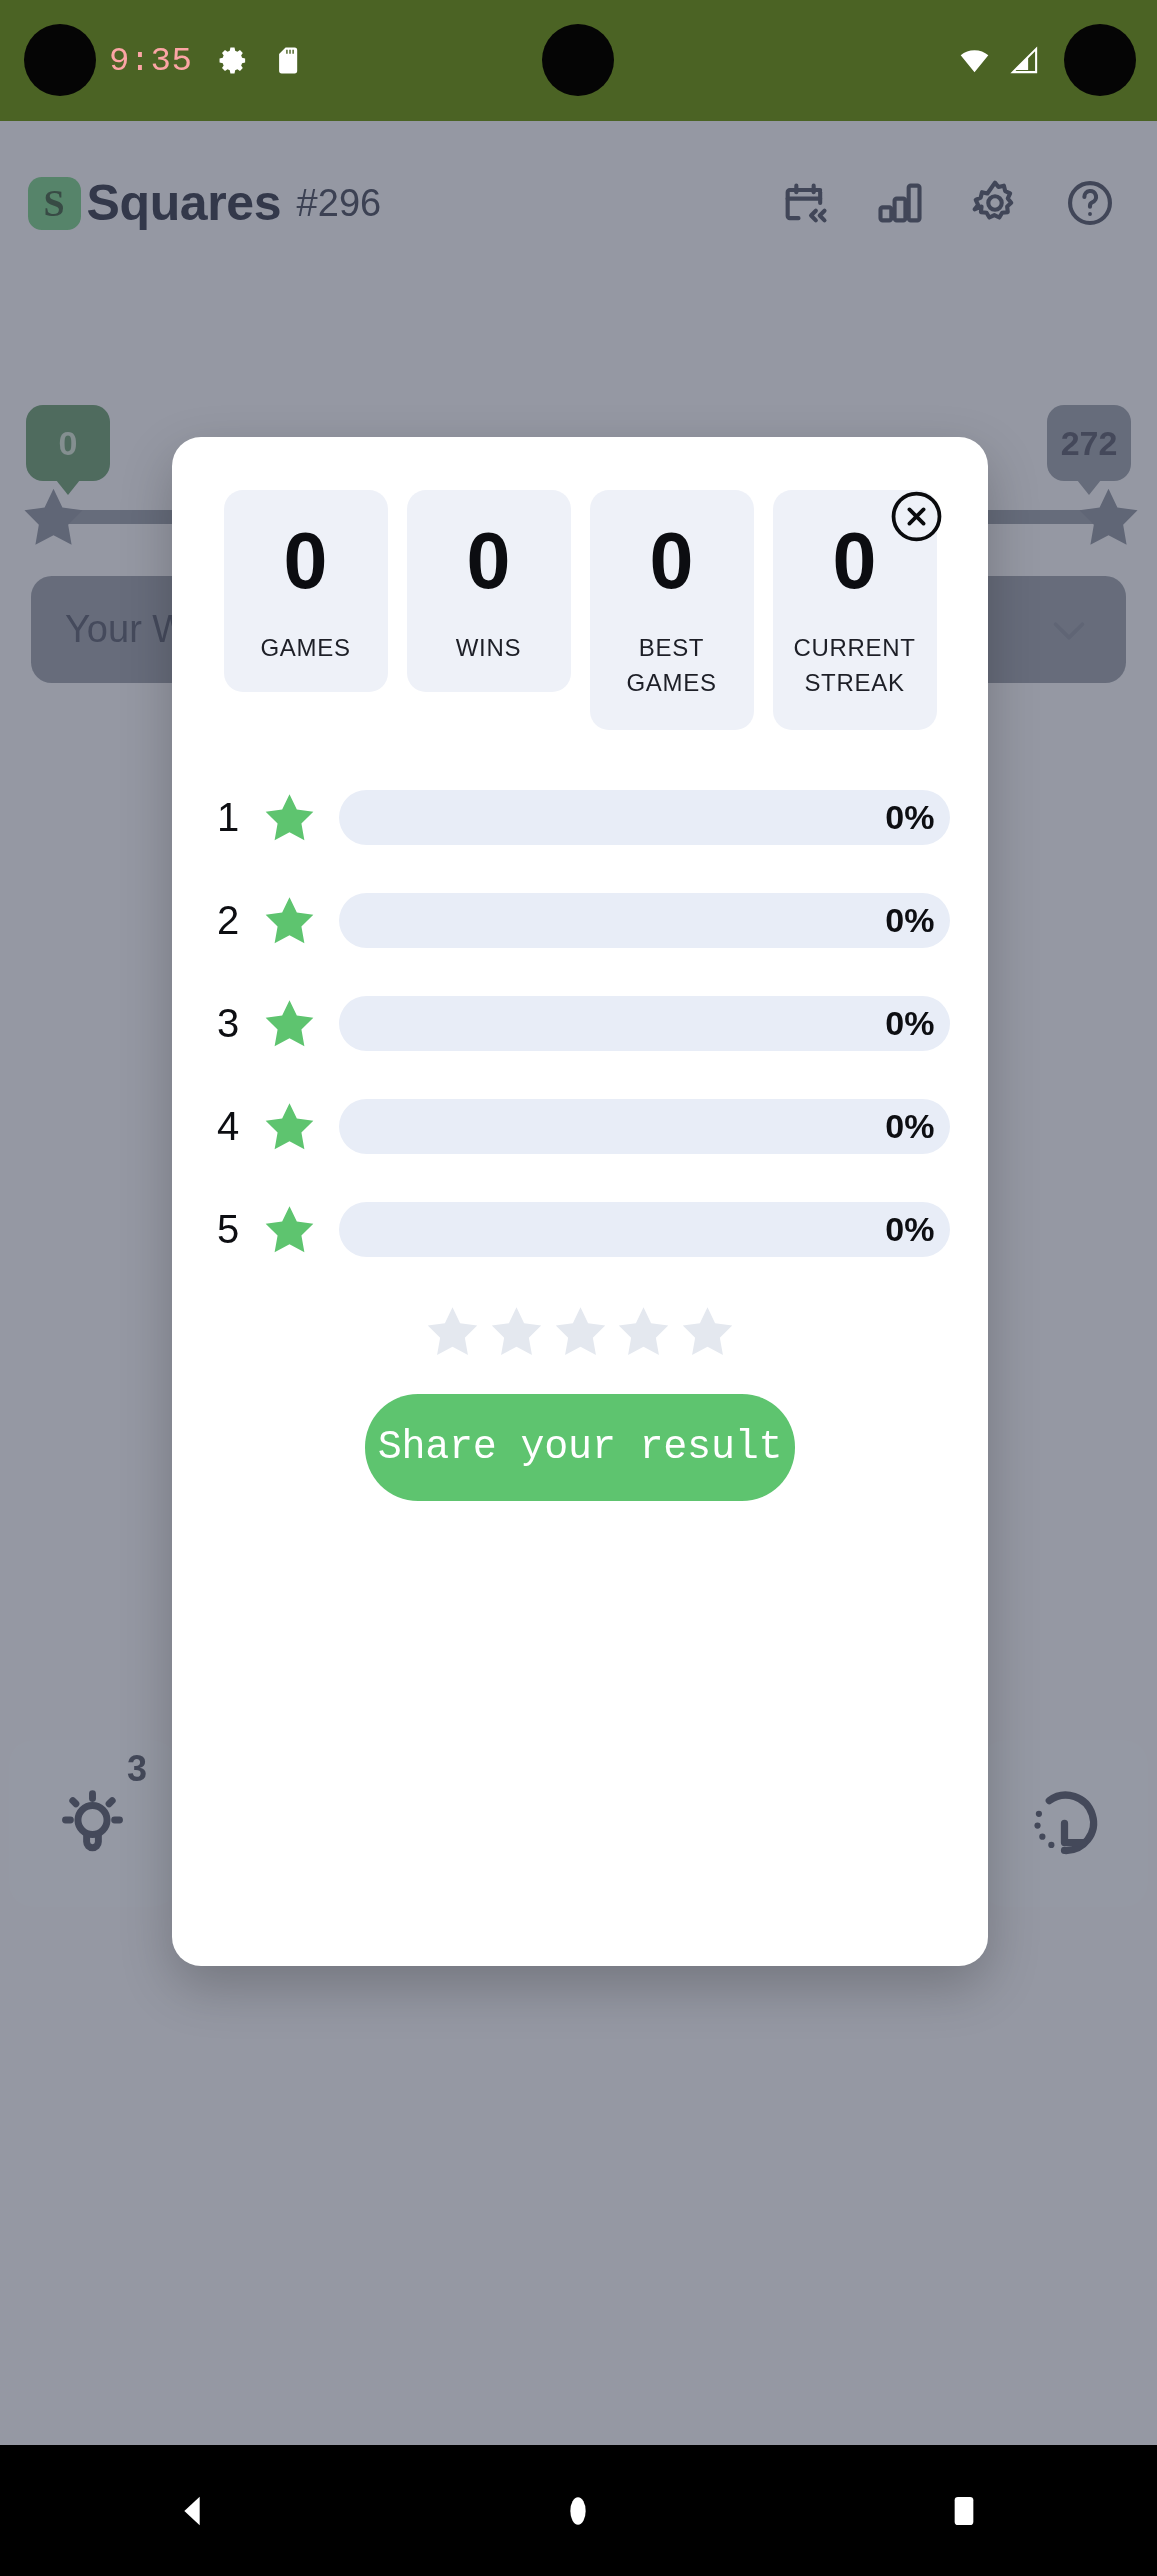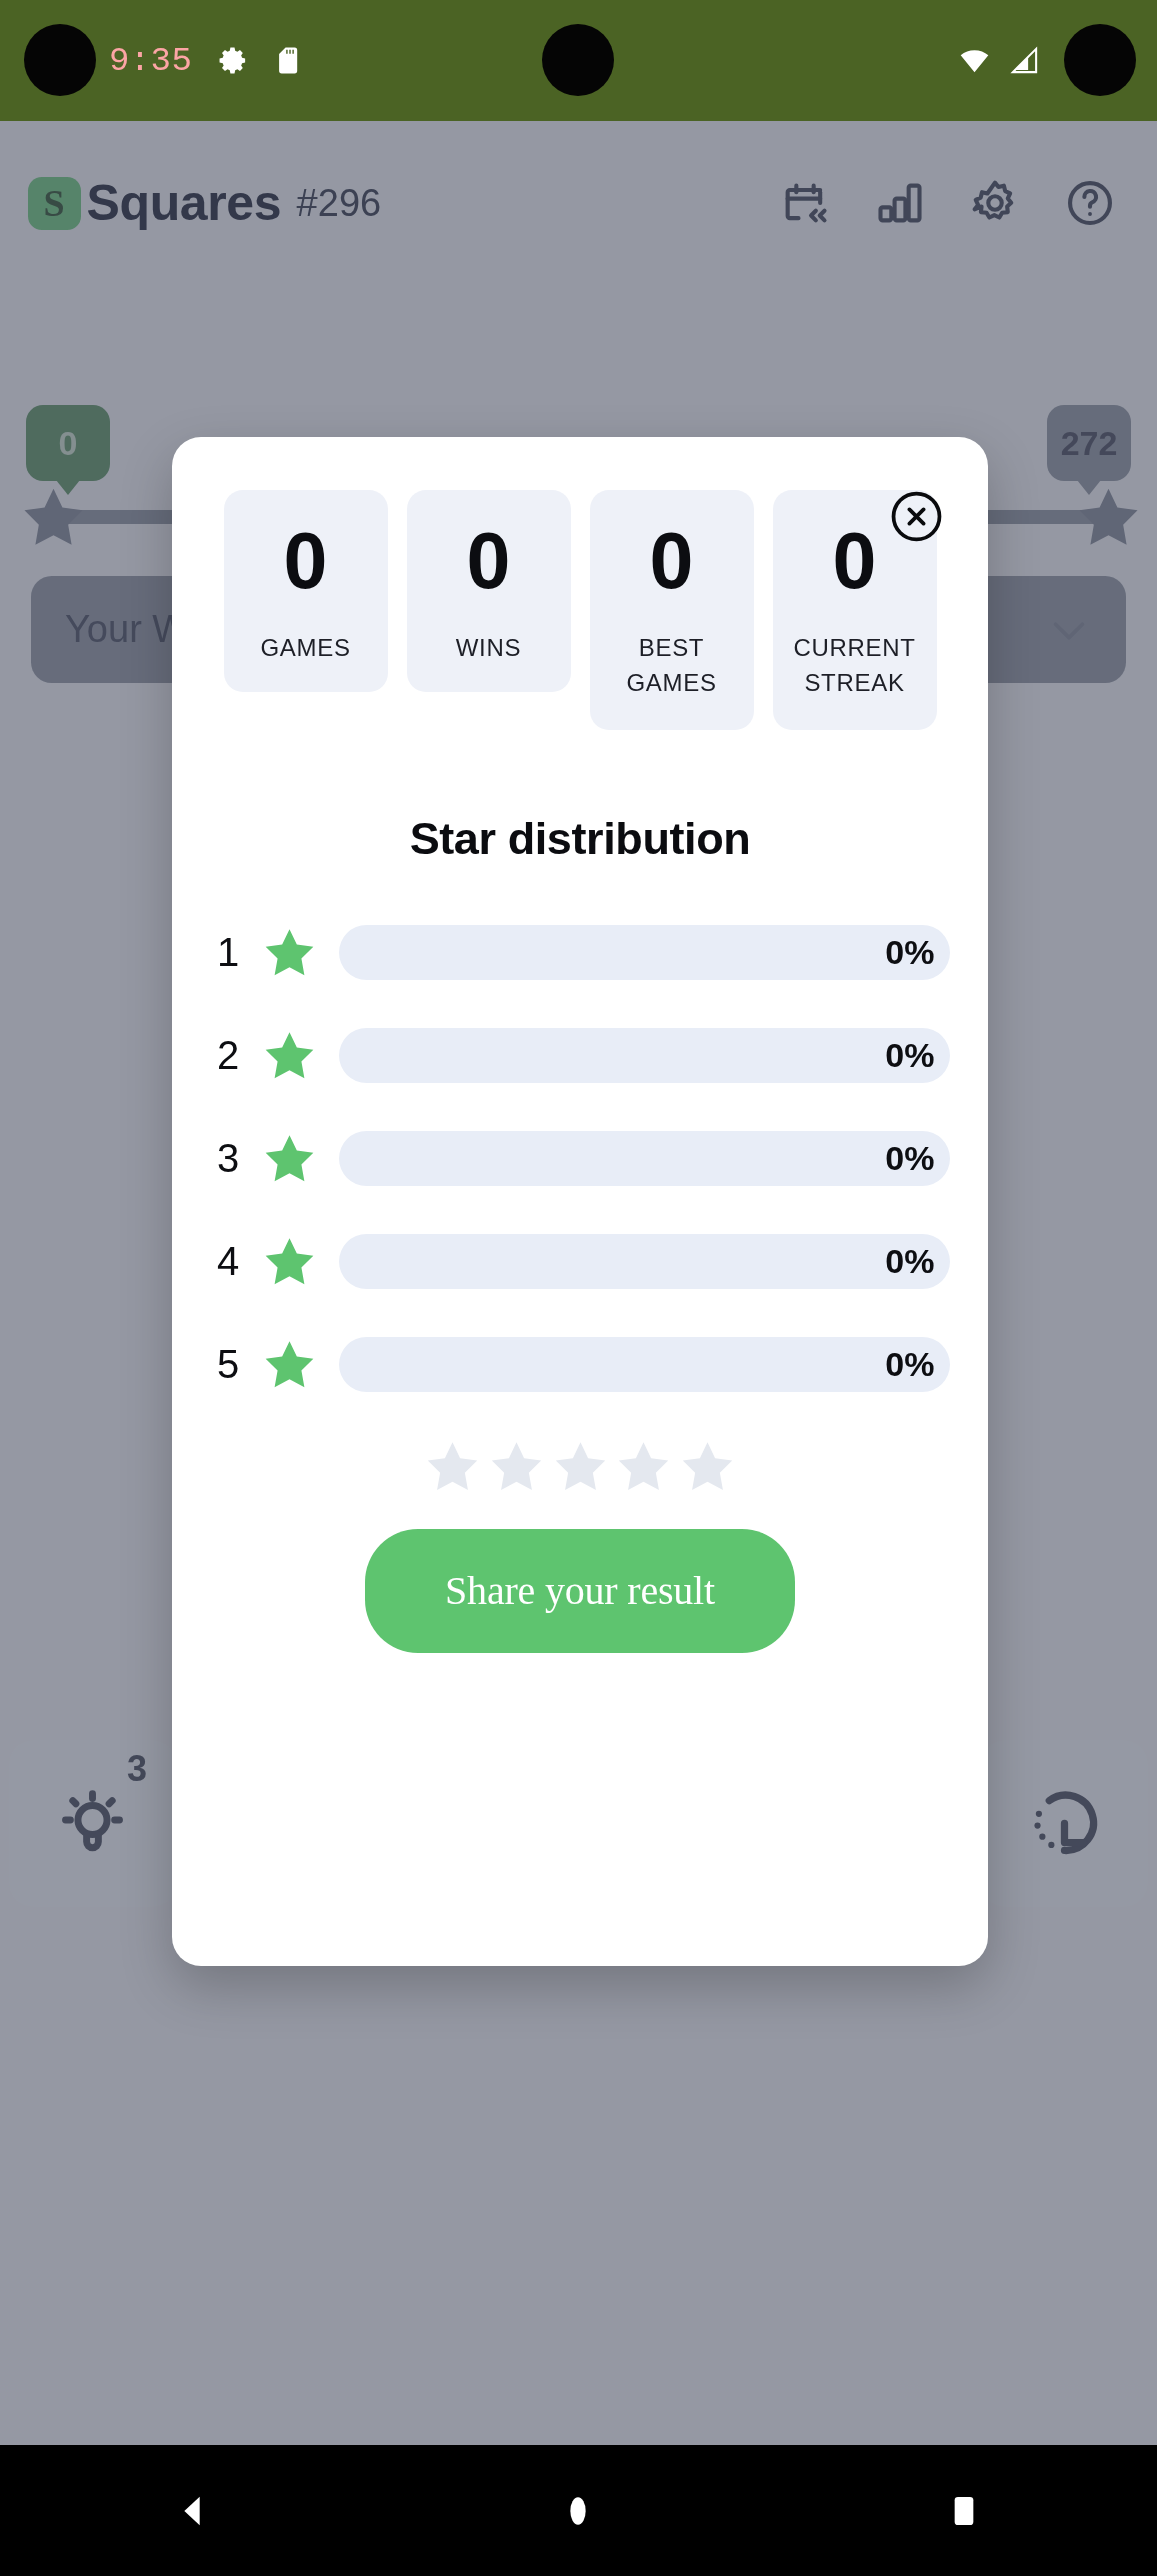--- a/index.html
+++ b/index.html
@@ -181,23 +181,23 @@
   #avg-line {
     text-align:center; margin-top: 40px; font-size: 41px; color:#14161c; font-weight: 400;
   }
   #avg-line b { font-weight: 700; }
   #avg-stars { display:flex; justify-content:center; gap: 6.9px; margin-top: 22.4px; }
   .avg-star { width: 57px; height: 57px; display:block; }
 
   
   #share-btn {
     display:block; margin: 34px auto 0 auto;
-    width: 430px; height: 124px; border-radius: 53px;
+    width: 430px; height: 107px; border-radius: 53px;
     background: #5ec46f; color:#fff; border:none;
-    font-size: 40px; font-family: Liberation Serif, serif;
+    font-size: 40px; font-family: Liberation Mono, monospace;
     cursor:pointer; letter-spacing: -0.2px;
   }
 
   
   #navbar {
     position:absolute; left:0; bottom:0; width:1157px; height:131px;
     background:#000; display:flex; align-items:center; justify-content:space-around;
     z-index: 60;
   }
   .nav-ico { width: 40px; height: 40px; display:block; }
@@ -378,21 +378,20 @@
         <div class="stat-label" style="white-space:pre-line">BEST
 GAMES</div>
       </div>
       <div class="stat-card tall">
         <div class="stat-value">0</div>
         <div class="stat-label" style="white-space:pre-line">CURRENT
 STREAK</div>
       </div>
     </div>
 
-    <div id="dist-title">Star distribution</div>
 
     <div id="dist-rows">
       <div class="dist-row">
         <div class="dist-num">1</div>
         <span class="dist-star"><svg viewBox="0 0 24 24" fill="#5ec46f">
               <path d="M12 1.8l3.2 6.7 7.2 1-5.2 5.1 1.3 7.3L12 18.4 5.5 21.9l1.3-7.3L1.6 9.5l7.2-1z"></path>
             </svg></span>
         <div class="dist-bar">
           <div class="dist-fill" style="width:0%"></div>
           <div class="dist-pct">0%</div>

